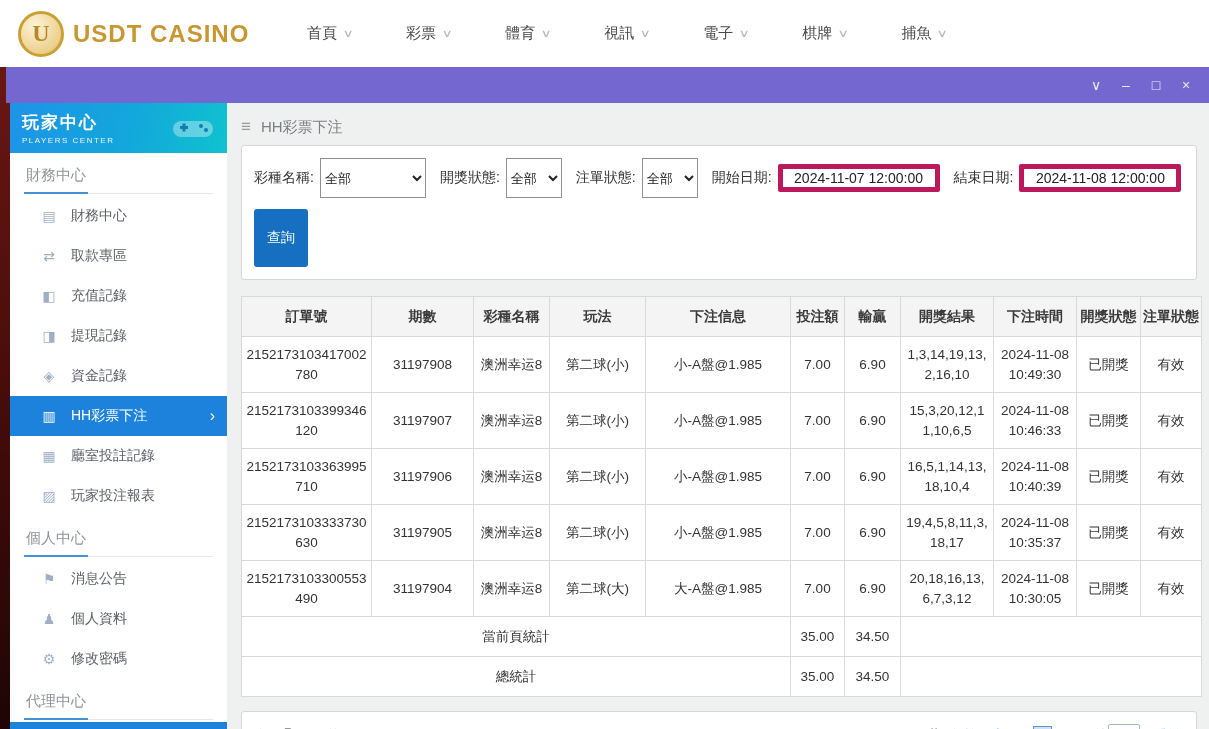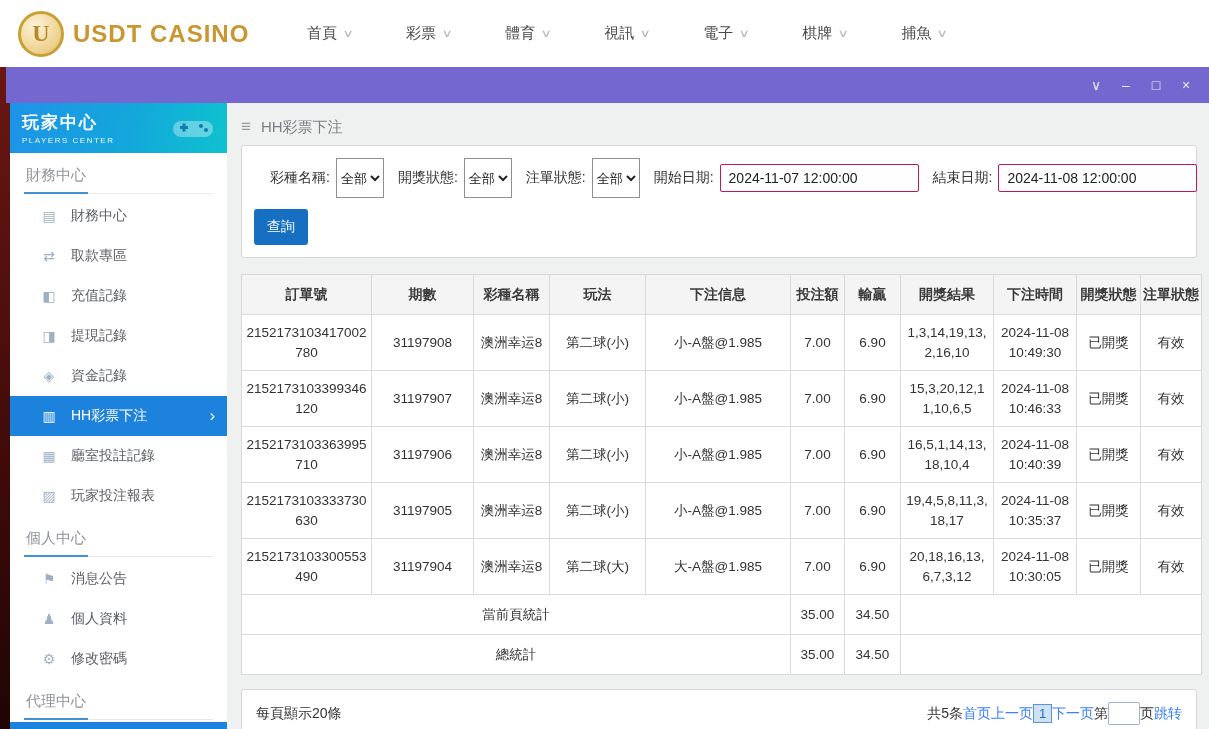--- a/index.html
+++ b/index.html
@@ -45,27 +45,27 @@
 
   
   .main { flex:1; background:#eff0f0; padding:6px 12px 0 14px; overflow:hidden; }
   .breadcrumb { height:36px; display:flex; align-items:center; gap:10px; color:#7b7f83; font-size:15px; }
   .hamburger-icon { color:#989c9f; font-size:17px; cursor:pointer; }
 
   .card { background:#fff; border:1px solid #d7d7d7; border-radius:3px; }
   .filter-card { padding:12px 12px 12px; margin-bottom:16px; }
   .filter-row { display:flex; align-items:center; gap:6px; font-size:14px; color:#333; white-space:nowrap; }
   .filter-row label { margin-left:8px; }
-  .filter-row label:first-child { margin-left:16px; }
+  .filter-row label:first-child { margin-left:0; }
   select { height:40px; border:1px solid #8f8f8f; background:#fff; font-size:13px; color:#222; }
   .sel-lottery { width:106px; }
   .sel-small { width:56px; }
-  .date-input { height:28px; border:1px solid #be185d; border-radius:2px; padding:0 8px; font-size:14px; color:#222; width:200px; }
+  .date-input { height:28px; border:5px solid #be185d; border-radius:2px; padding:0 8px; font-size:14px; color:#222; width:162px;text-align:center; }
   .btn-query { margin-top:11px; background:#176fc1; color:#fff; border:none; border-radius:3px;
-    padding:9px 13px; font-size:14px; cursor:pointer; }
+    padding:20px 13px; font-size:14px; cursor:pointer; }
 
   
   table { border-collapse:collapse; width:100%; background:#fff; table-layout:fixed; }
   th, td { border:1px solid #d9d9d9; text-align:center; vertical-align:middle; padding:5px 4px;
     font-size:13.5px; color:#333; line-height:1.45; }
   th { background:#f4f4f4; font-weight:bold; height:40px; font-size:14px; color:#3a3a3a; padding:5px 1px; }
   td { height:56px; }
   .break { word-break:break-all; }
   .sum-row td { height:40px; }
 

